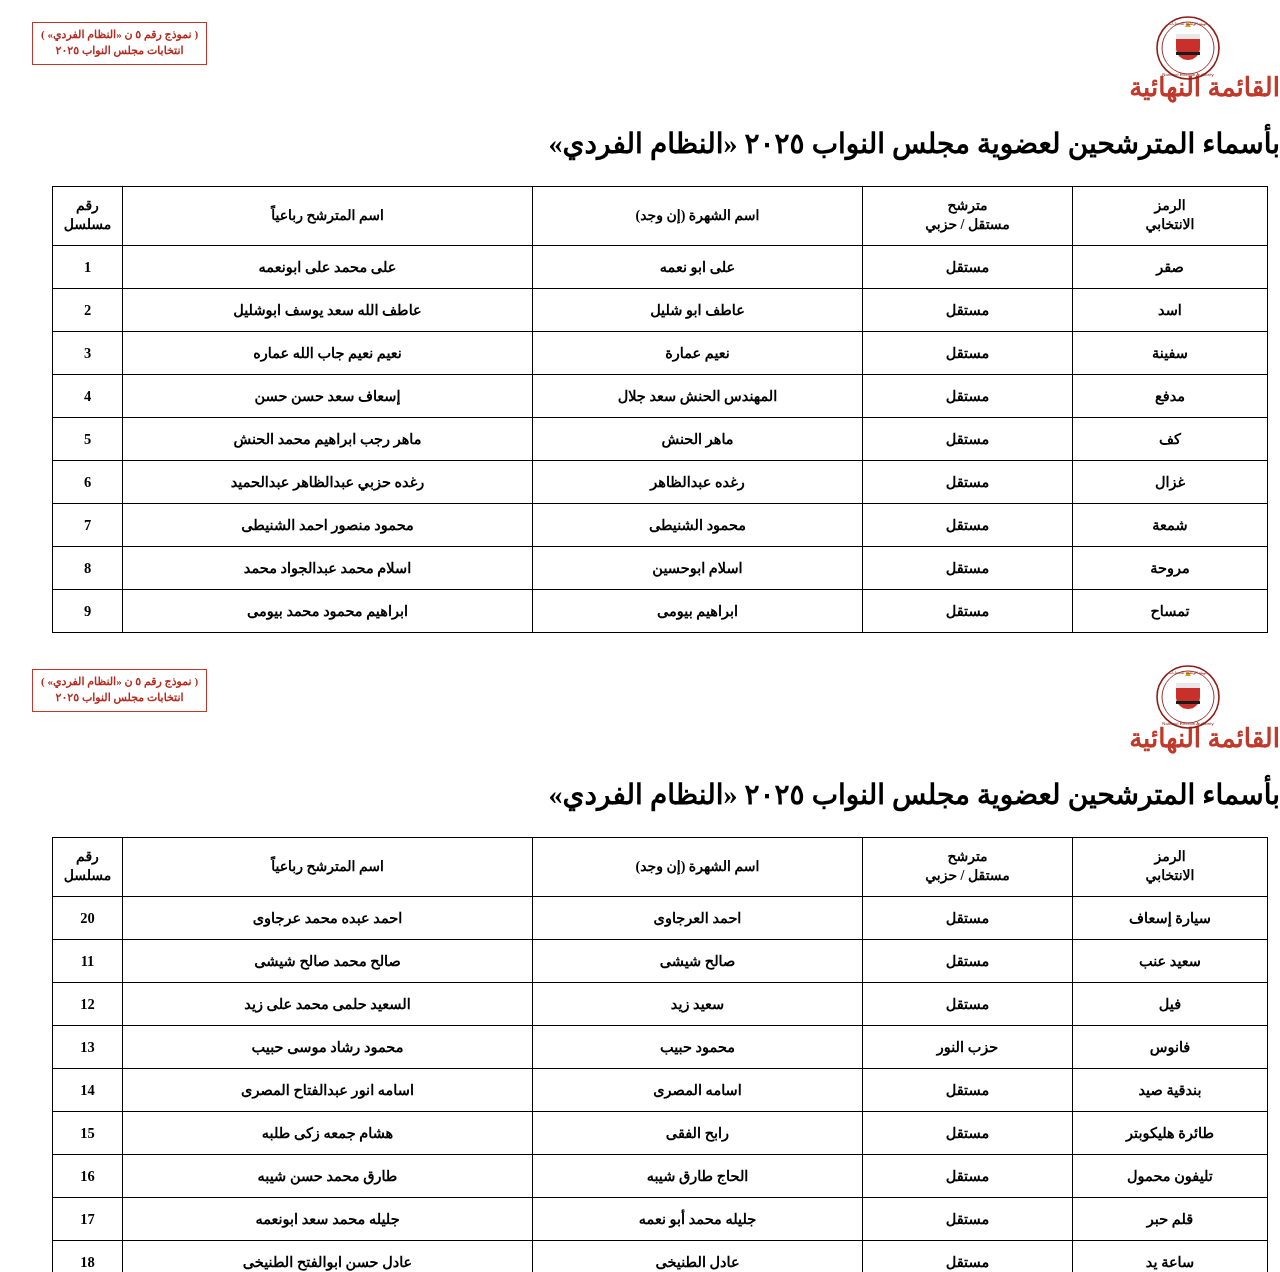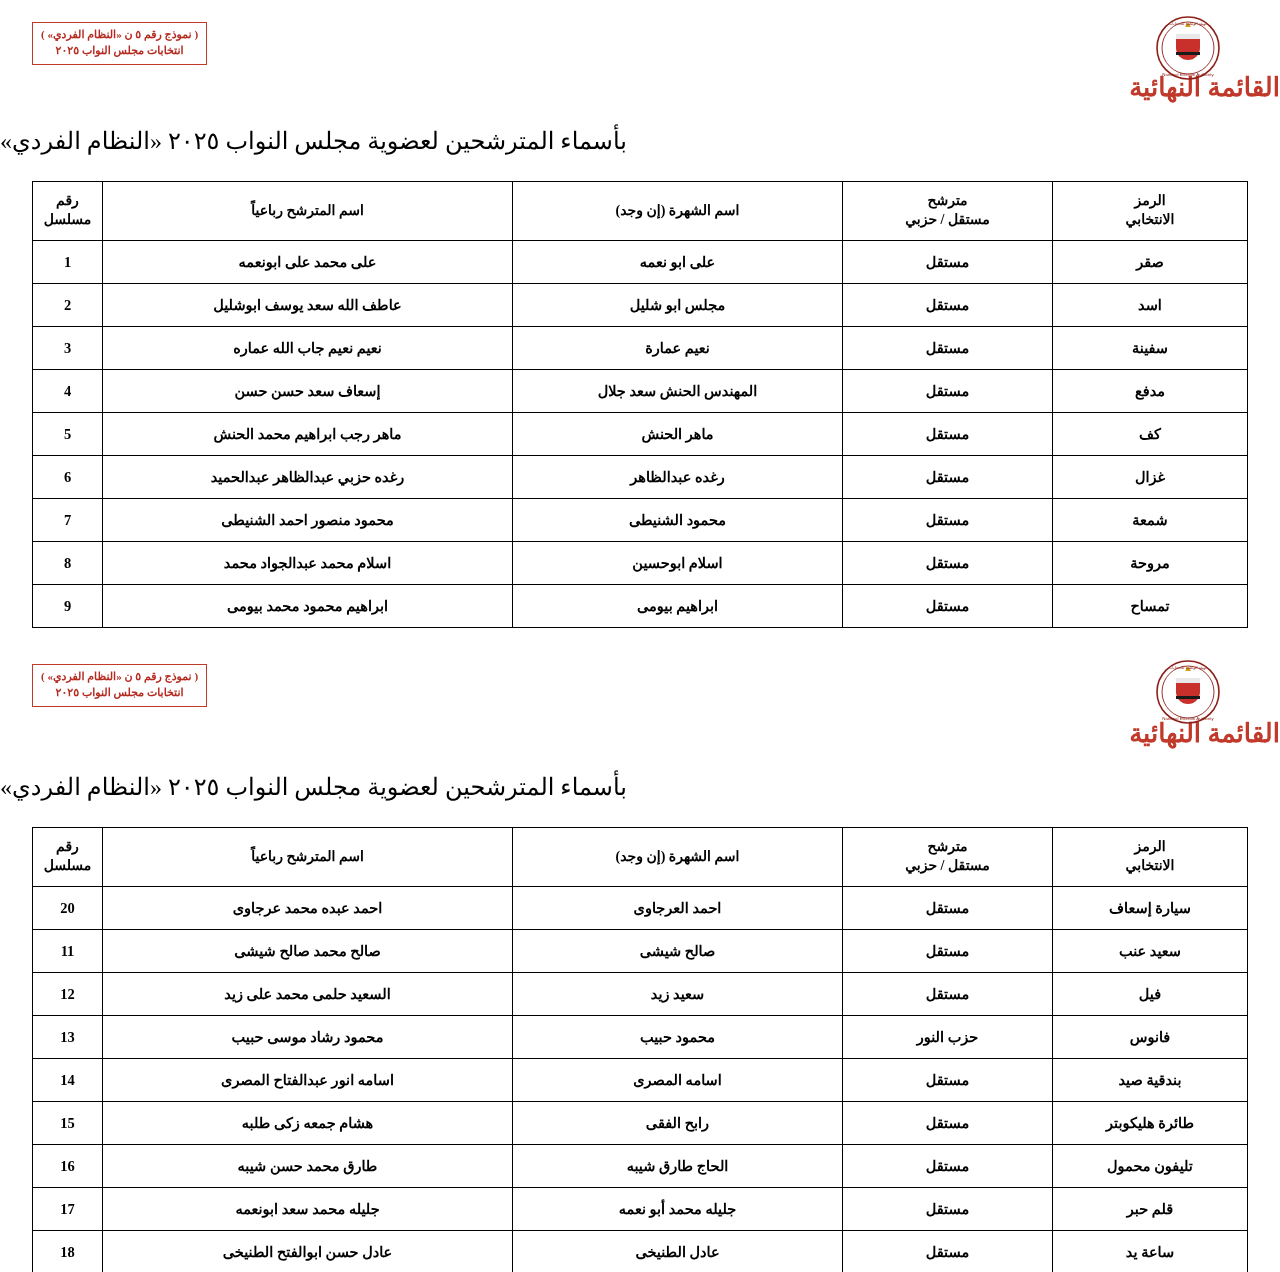--- a/index.html
+++ b/index.html
@@ -12,20 +12,21 @@
     min-height: 1272px;
     font-family: "Liberation Serif", "DejaVu Serif", serif;
     color: #000;
     position: relative;
   }
   .page {
     position: relative;
     width: 1280px;
     padding-top: 14px;
     box-sizing: border-box;
+    padding-left: 40px;
   }
   
   .stamp {
     position: absolute;
     top: 22px;
     left: 32px;
     border: 1px solid #c0392b;
     padding: 4px 8px 5px 8px;
     text-align: center;
     line-height: 1.45;
@@ -49,23 +50,23 @@
   .emblem svg { display: block; }
   .title-main {
     text-align: right;
     color: #c0392b;
     font-size: 26px;
     font-weight: bold;
     margin: 58px 0 0 0;
     letter-spacing: 0;
   }
   .title-sub {
-    text-align: left;
-    font-size: 24px;
-    font-weight: normal;
+    text-align: right;
+    font-size: 28px;
+    font-weight: bold;
     margin: 24px 0 0 0;
   }
   .title-sub2 {
     text-align: center;
     font-size: 17px;
     font-weight: bold;
     margin: 12px 0 0 0;
   }
   table.cands {
     border-collapse: collapse;
@@ -152,21 +153,21 @@
       <tr>
         <td>صقر</td>
         <td>مستقل</td>
         <td>على ابو نعمه</td>
         <td>على محمد على ابونعمه</td>
         <td class="seq-cell">1</td>
       </tr>
       <tr>
         <td>اسد</td>
         <td>مستقل</td>
-        <td>مجلس ابو شليل</td>
+        <td>عاطف ابو شليل</td>
         <td>عاطف الله سعد يوسف ابوشليل</td>
         <td class="seq-cell">2</td>
       </tr>
       <tr>
         <td>سفينة</td>
         <td>مستقل</td>
         <td>نعيم عمارة</td>
         <td>نعيم نعيم جاب الله عماره</td>
         <td class="seq-cell">3</td>
       </tr>

